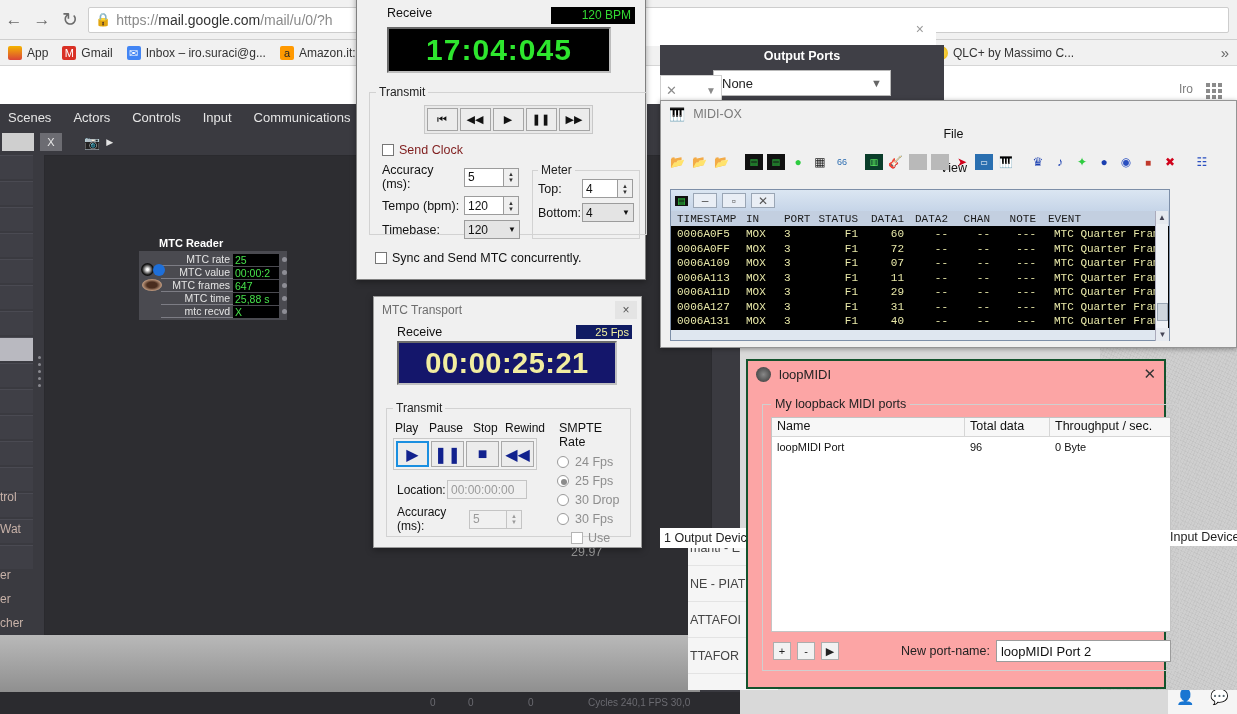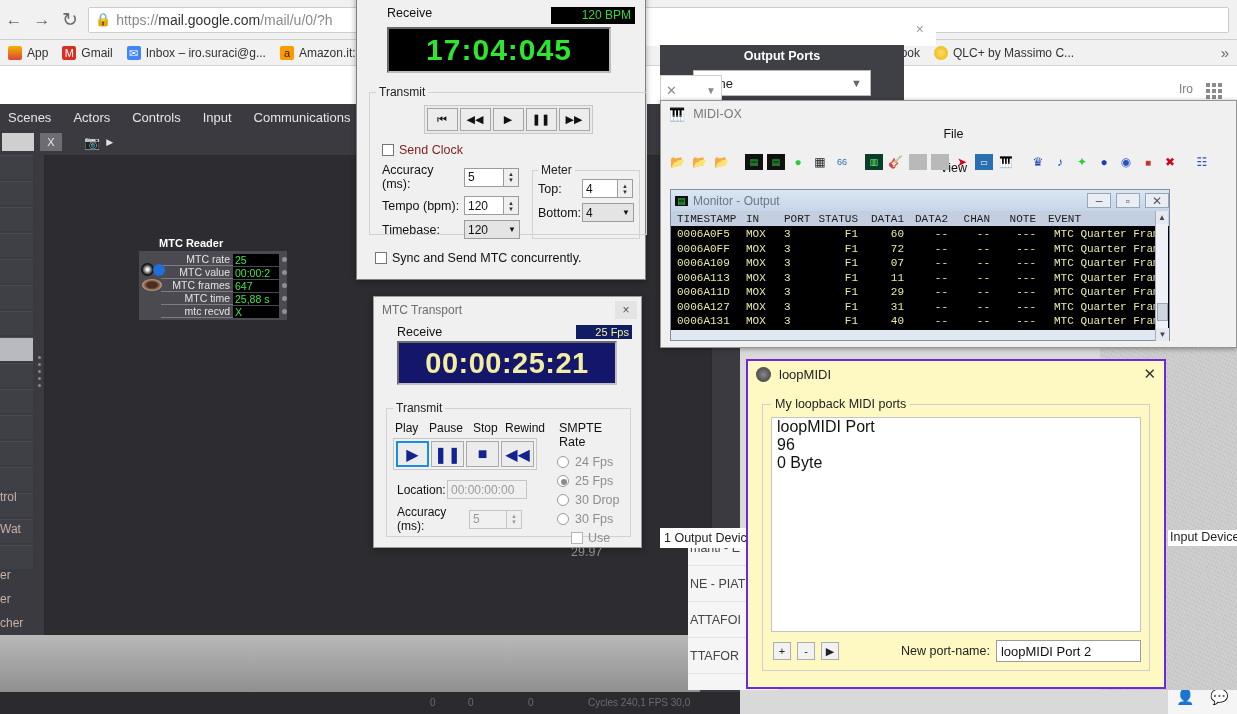--- a/index.html
+++ b/index.html
@@ -183,44 +183,44 @@
   #mon-body { background:#000; height:104px; font-family:"Liberation Mono", monospace; font-size:11px; color:#e8e8a8; padding-top:1px; }
   .mon-line { display:flex; height:14.5px; align-items:center; }
   .c-ts{width:75px;padding-left:6px;} .c-in{width:38px;} .c-port{width:34px;} .c-status{width:40px;text-align:right;}
   .c-d1{width:46px;text-align:right;} .c-d2{width:44px;text-align:right;} .c-ch{width:42px;text-align:right;}
   .c-note{width:46px;text-align:right;} .c-ev{padding-left:18px;}
   #mon-scroll { position:absolute; right:1px; top:21px; width:13px; height:130px; background:#eef1f5; border-left:1px solid #aab; }
   .sb-arrow { height:13px; display:flex;align-items:center;justify-content:center; font-size:8px; color:#445; background:#e6eaf0; }
   .sb-thumb { position:absolute; left:1px; width:11px; height:18px; background:#cfd6de; border:1px solid #9aa6b5; }
 
   
-  #outports { left:660px; top:45px; width:244px; height:60px; background:#3f3f46; }
+  #outports { left:660px; top:45px; width:284px; height:60px; background:#3f3f46; }
   #outports .hdr { text-align:center; color:#fff; font-size:12.5px; font-weight:bold; padding-top:4px; }
   #outports .sel {
      margin:7px auto 0; width:178px; height:26px; background:#fff; border:1px solid #b9b9b9;
      display:flex; align-items:center; justify-content:space-between; padding:0 8px; font-size:13px; color:#222;
   }
   #op-left { left:660px; top:75px; width:62px; height:30px; background:#fff; border:1px solid #cfcfcf;
              display:flex;align-items:center;justify-content:space-between;padding:0 5px;color:#8a8a8a;font-size:13px; }
   #dlg-white { left:646px; top:14px; width:290px; height:32px; background:#fff; }
   #dlg-white .x { position:absolute; right:12px; top:7px; color:#9a9a9a; font-size:14px; }
 
   
-  #loop { left:746px; top:359px; width:420px; height:330px; background:#fef9c3; border:2px solid #6d28d9; }
+  #loop { left:746px; top:359px; width:420px; height:330px; background:#fca5a5; border:2px solid #14532d; }
   #loop-title { height:26px; display:flex; align-items:center; gap:8px; padding:0 8px; font-size:13px; color:#222; }
   #loop-tabs { height:22px; display:flex; align-items:flex-end; padding-left:8px; gap:0; border-bottom:1px solid #bfbfbf; }
   .ltab { height:21px; padding:2px 12px 0; font-size:12.5px; color:#222; border:1px solid #bfbfbf; border-bottom:none; background:#eceff1; }
   .ltab.active { background:#fff; position:relative; top:1px; }
   #loop-body { padding:10px 14px 0; }
   fieldset.loopgb { border:1px solid #cfcfcf; margin:0; padding:6px 8px 8px; }
   fieldset.loopgb > legend { font-size:12.5px; color:#222; padding:0 4px; }
   #loop-table { border:1px solid #c4c4c4; background:#fff; height:215px; }
   #lt-head { display:flex; height:19px; background:#f7f7f7; border-bottom:1px solid #d6d6d6; font-size:12.5px; color:#111; }
   #lt-head > div { padding:1px 5px; border-right:1px solid #d6d6d6; }
-  .lt-row { display:flex; height:16px; font-size:16px; color:#111; align-items:flex-start;flex-direction:column; }
+  .lt-row { display:flex; height:16px; font-size:11px; color:#111; align-items:flex-end; }
   .lt-row > div { padding:0 5px; }
   .lt-row.sel { background:#1b7ee0; color:#fff; outline:1px dotted #0b3f73; outline-offset:-1px; }
   .lt-c1{width:193px;} .lt-c2{width:85px;} .lt-c3{width:120px;}
   #loop-foot { display:flex; align-items:center; gap:6px; padding:8px 0 0 2px; }
   .sqbtn { width:18px;height:18px;border:1px solid #adadad;background:#f2f2f2;display:flex;align-items:center;justify-content:center;font-size:11px;color:#222; }
   #npname { flex:1; height:22px; border:1px solid #9c9c9c; background:#fff; font-size:13px; padding:2px 4px; color:#111; display:flex;align-items:center; }
 
   #outdev-chip { left:660px; top:528px; width:90px; height:20px; background:#fff; font-size:12.5px; color:#222;
                  display:flex; align-items:center; padding-left:4px; white-space:nowrap; overflow:hidden; }
 </style>
@@ -478,21 +478,20 @@
     <span class="ticon" style="color:#2a4fc0">◉</span>
     <span class="ticon" style="color:#c0392b;font-size:10px">■</span>
     <span class="ticon" style="color:#d0021b">✖</span>
     <span style="width:6px"></span>
     <span class="ticon" style="color:#2a4fc0">☷</span>
   </div>
 
   <div id="monitor">
     <div id="mon-title">
       <span style="background:#111;color:#2ecc40;font-size:9px;width:13px;display:inline-block;text-align:center">▤</span>
-      <span style="flex:1">Monitor - Output</span>
       <span class="win-btn" style="border:1px solid #9aa6b5;background:#e9eef5;height:15px;width:24px">–</span>
       <span class="win-btn" style="border:1px solid #9aa6b5;background:#e9eef5;height:15px;width:24px">▫</span>
       <span class="win-btn" style="border:1px solid #9aa6b5;background:#e9eef5;height:15px;width:24px">✕</span>
     </div>
     <div id="mon-head">
       <div class="c-ts">TIMESTAMP</div>
       <div class="c-in">IN</div>
       <div class="c-port">PORT</div>
       <div class="c-status">STATUS</div>
       <div class="c-d1">DATA1</div>
@@ -720,20 +719,25 @@
 <div id="loop" class="abs">
   <div id="loop-title">
     <span style="width:15px;height:15px;border-radius:50%;background:radial-gradient(#888,#333);display:inline-block"></span>
     <span style="flex:1">loopMIDI</span>
     <span style="font-size:15px;color:#333">✕</span>
   </div>
   <div id="loop-body">
     <fieldset class="loopgb">
       <legend>My loopback MIDI ports</legend>
       <div id="loop-table">
+        <div id="lt-head">
+          <div class="lt-c1">Name</div>
+          <div class="lt-c2">Total data</div>
+          <div class="lt-c3" style="border-right:none">Throughput / sec.</div>
+        </div>
         <div class="lt-row">
           <div class="lt-c1">loopMIDI Port</div>
           <div class="lt-c2">96</div>
           <div class="lt-c3">0 Byte</div>
         </div>
       </div>
       <div id="loop-foot">
         <div class="sqbtn">+</div>
         <div class="sqbtn">-</div>
         <div class="sqbtn">▶</div>

